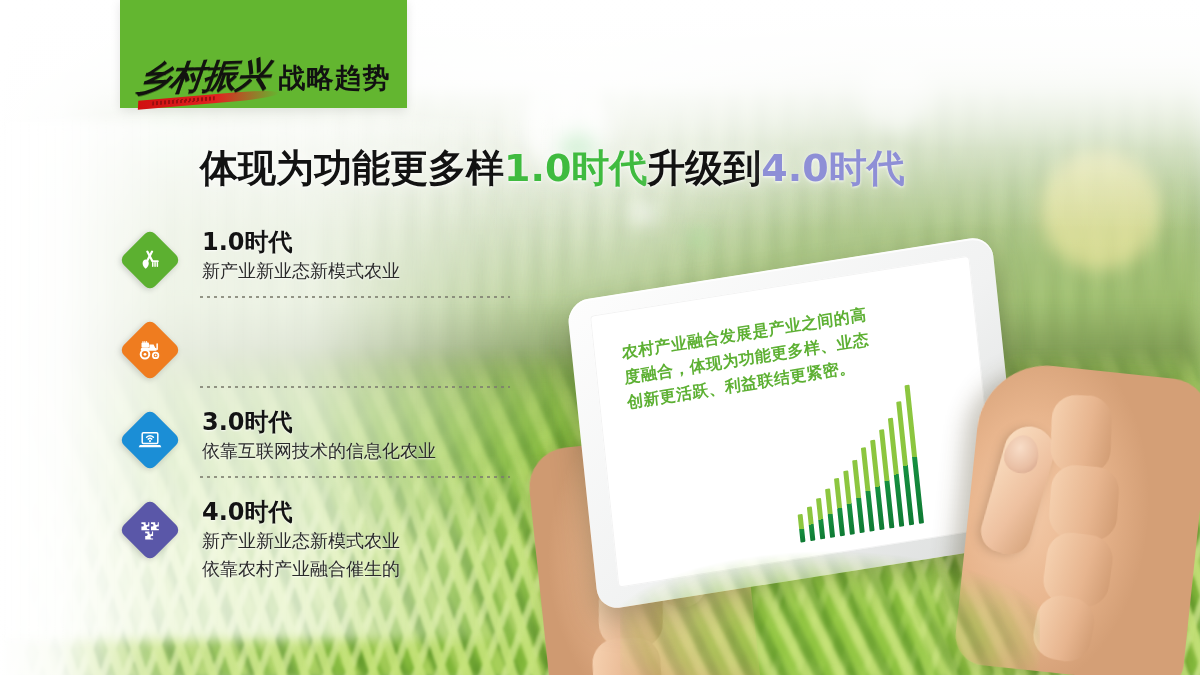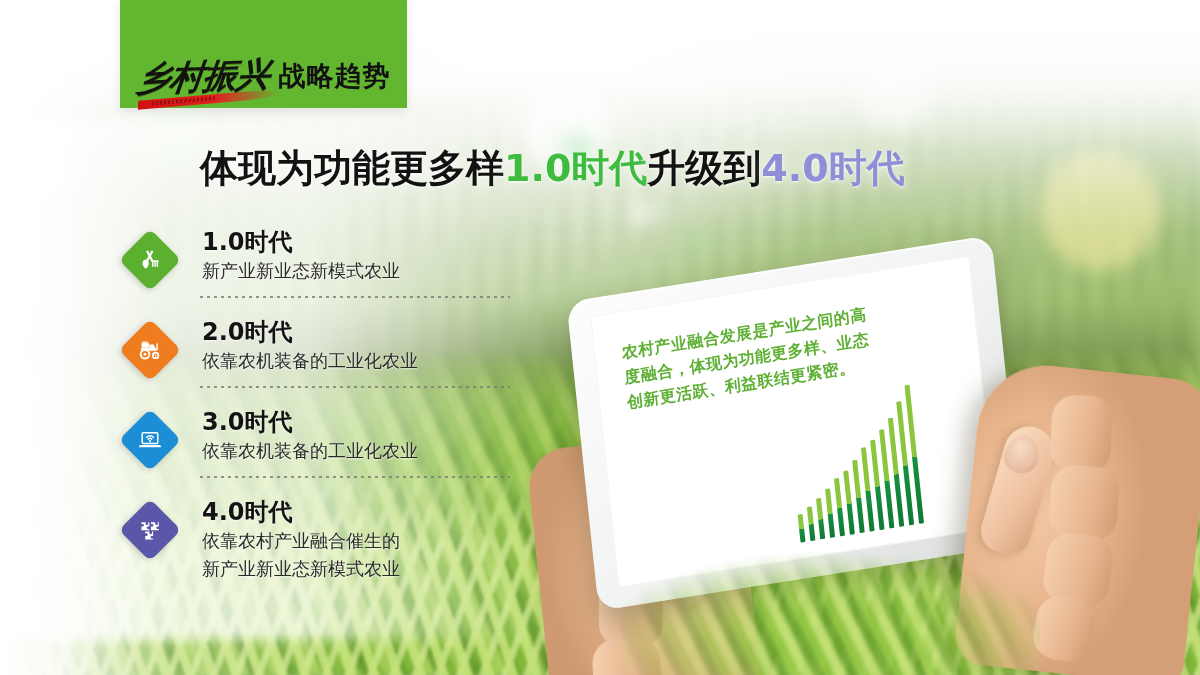--- a/index.html
+++ b/index.html
@@ -113,21 +113,21 @@
     background:linear-gradient(90deg,#d01010 0%,#e22020 55%,rgba(226,32,32,0) 100%);
     border-radius:0 60% 60% 0 / 0 100% 100% 0;
     transform:rotate(-3deg);
   }
   .logo-swoosh::after{
     content:""; position:absolute; left:14px; top:2px; width:62px; height:4px;
     background:repeating-linear-gradient(90deg,#8d0d0d 0 2px, transparent 2px 4px);
     opacity:.85;
   }
   .banner-sub{
-    font-family:Liberation Mono, monospace;
+    font-family:Liberation Sans, sans-serif;
     font-weight:700; font-size:27px; line-height:1; color:#111;
     letter-spacing:1px; padding-bottom:2px;
   }
 
   
   .title{
     position:absolute; left:200px; top:148px;
     font-family:"DejaVu Sans","Liberation Sans",sans-serif;
     font-weight:700; font-size:38px; line-height:1.1;
     color:#121212; white-space:nowrap;
@@ -319,60 +319,56 @@
             <path d="M12.4 7.6h4.2l2.1 4.1h-6.3z"></path>
             <rect x="3.8" y="11.1" width="16" height="2.6" rx="1"></rect>
             <rect x="19.4" y="6.2" width="1.5" height="6.8" rx=".7"></rect>
             <circle cx="8.0" cy="17.3" r="4.3" fill="none" stroke="#ffffff" stroke-width="2"></circle>
             <circle cx="8.0" cy="17.3" r="1.4"></circle>
             <circle cx="18.6" cy="18.4" r="2.8" fill="none" stroke="#ffffff" stroke-width="1.7"></circle>
             <circle cx="18.6" cy="18.4" r="0.9"></circle>
           </g>
         </svg>
       </div>
-      <div class="row-body">
-        <div class="row-title">2.0时代</div>
-        <div class="row-desc">依靠农机装备的工业化农业</div>
-      </div>
     </div>
 
     <div class="row">
       <div class="dia c-blue">
         <svg width="26" height="26" viewBox="0 0 26 26" aria-hidden="true">
           <g fill="none" stroke="#ffffff" stroke-width="1.5">
             <rect x="5.2" y="5.8" width="15.6" height="10.6" rx="1.2"></rect>
           </g>
           <path d="M2.8 18.1h20.4l1.1 2.1H1.7z" fill="#ffffff"></path>
           <g fill="none" stroke="#ffffff" stroke-width="1.5" stroke-linecap="round">
             <path d="M9.6 10.2a5 5 0 0 1 6.8 0"></path>
             <path d="M11.2 12.1a2.7 2.7 0 0 1 3.6 0"></path>
           </g>
           <circle cx="13" cy="14.1" r="1.05" fill="#ffffff"></circle>
         </svg>
       </div>
       <div class="row-body">
         <div class="row-title">3.0时代</div>
-        <div class="row-desc">依靠农机装备的工业化农业</div>
+        <div class="row-desc">依靠互联网技术的信息化农业</div>
       </div>
     </div>
 
     <div class="row last">
       <div class="dia c-purple">
         <svg width="26" height="26" viewBox="0 0 26 26" aria-hidden="true">
           <g fill="#ffffff">
             <path d="M4.4 5.2h4.2v1.5a1.3 1.3 0 1 0 2.6 0V5.2h1.1v4.3H11a1.3 1.3 0 1 0 0 2.6h1.3v1.2H4.4V9.5h1.2a1.3 1.3 0 1 0 0-2.6H4.4z"></path>
             <path d="M14.0 5.2h4.2v1.5a1.3 1.3 0 1 0 2.6 0V5.2h1.0v4.3h-1.2a1.3 1.3 0 1 0 0 2.6h1.2v1.2H14v-3.8h1.2a1.3 1.3 0 1 0 0-2.6H14z"></path>
             <path d="M8.2 14.6h4.2v1.5a1.3 1.3 0 1 0 2.6 0v-1.5h1.1v4.3h-1.3a1.3 1.3 0 1 0 0 2.6h1.3v1.0H8.2v-3.6h1.2a1.3 1.3 0 1 0 0-2.6H8.2z"></path>
           </g>
         </svg>
       </div>
       <div class="row-body">
         <div class="row-title">4.0时代</div>
+        <div class="row-desc">新产业新业态新模式农业</div>
         <div class="row-desc">依靠农村产业融合催生的</div>
-        <div class="row-desc">新产业新业态新模式农业</div>
       </div>
     </div>
 
   </div>
 
   <div class="dots d1"></div>
   <div class="dots d2"></div>
   <div class="dots d3"></div>
 
   <div class="scene">

